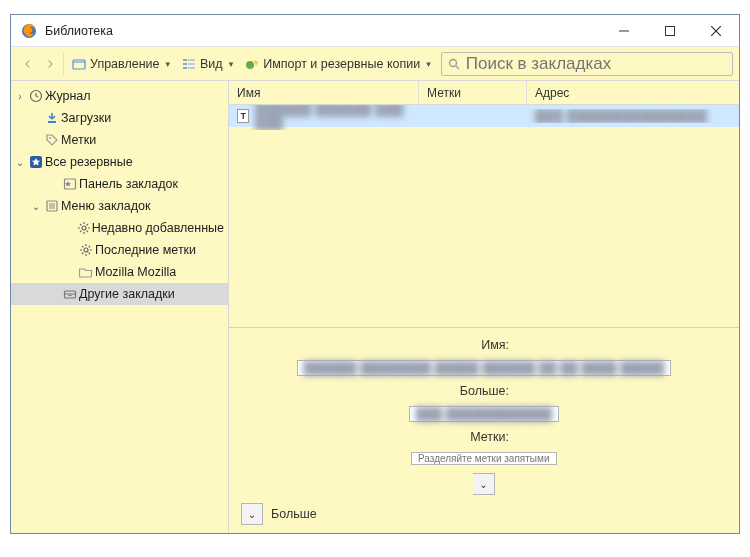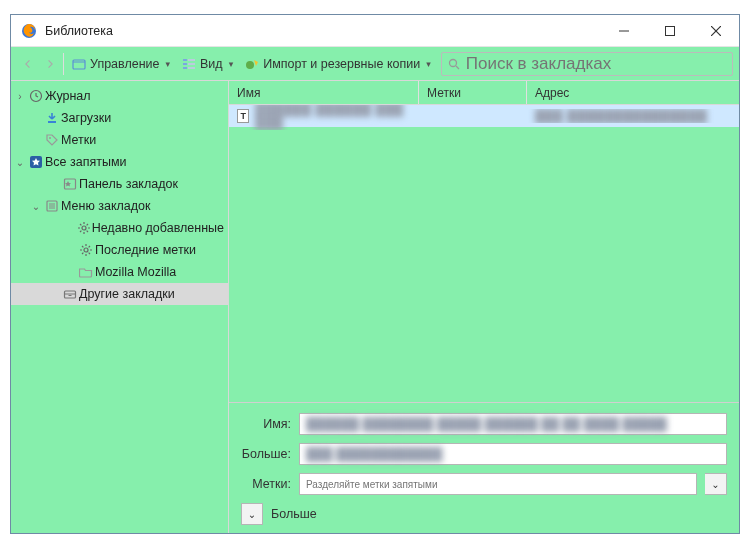--- a/index.html
+++ b/index.html
@@ -1,17 +1,17 @@
 <!DOCTYPE html>
 <html><head>
 <meta charset="utf-8">
 <style>
   * { box-sizing: border-box; margin: 0; padding: 0; font-family: "Segoe UI", Tahoma, sans-serif; }
   body { background: #fff; width: 750px; height: 557px; overflow: hidden; }
-  .outer { border: 1px solid #6f8aa5; width: 730px; height: 520px; margin: 14px 10px; background: #86efac; display: flex; flex-direction: column; }
+  .outer { border: 1px solid #6f8aa5; width: 730px; height: 520px; margin: 14px 10px; background: #fef9c3; display: flex; flex-direction: column; }
 
   
   .titlebar { height: 32px; background: #fff; display: flex; align-items: center; padding-left: 10px; border-bottom: 1px solid #e5e5e5; }
   .titlebar .app-icon { width: 16px; height: 16px; margin-right: 8px; display:flex; align-items:center; justify-content:center;}
   .titlebar .title { font-size: 12.5px; color: #222; flex: 1; }
   .winbtns { display: flex; height: 100%; }
   .winbtn { width: 46px; display: flex; align-items: center; justify-content: center; color:#444;}
 
   
   .toolbar { height: 34px; display: flex; align-items: center; padding: 0 6px; gap: 0; border-bottom: 1px solid #d8d8d8; font-size: 12.5px; color:#333;justify-content:space-between;}
@@ -48,21 +48,21 @@
   .listrow.sel { background:#cfe8ff;}
   .cell { padding:0 8px; overflow:hidden;}
   .cell.name { width:190px; display:flex; align-items:center; gap:6px;}
   .cell.tags { width:108px;}
   .cell.addr { flex:1;}
   .blur { filter: blur(3px); color:#9aa2b2; letter-spacing:0.5px;}
   .text-icon { width:14px; height:14px; border:1px solid #999; font-size:9px; font-weight:bold; display:flex; align-items:center; justify-content:center; background:#fff; color:#333;}
 
   
   .details { border-top:1px solid #d0d0d0; padding:10px 12px 8px; font-size:12.5px; color:#333;}
-  .drow { display:flex; align-items:center; margin-bottom:8px; gap:8px;}
+  .drow { display:flex; align-items:center; margin-bottom:8px; gap:8px;flex-direction:column;}
   .dlabel { width:50px; text-align:right;}
   .dfield { flex:1; height:22px; border:1px solid #b5b5b5; background:#fff; padding:0 6px; display:flex; align-items:center;}
   .dfield.blurred span { filter:blur(3px); color:#9aa2b2;}
   .combo-btn { width:22px; height:22px; border:1px solid #b5b5b5; border-left:none; display:flex; align-items:center; justify-content:center; background:#f3f3f3; font-size:10px;}
   .more { display:flex; align-items:center; gap:8px; margin-top:4px;}
   .more-btn { width:22px; height:22px; border:1px solid #b5b5b5; display:flex; align-items:center; justify-content:center; background:#f3f3f3; font-size:10px;}
 
   
   svg { display:block; }
 </style>
@@ -190,21 +190,21 @@
         <span>Метки</span>
       </div>
       <div class="tree-row indent0">
         <span class="twist">⌄</span>
         <span class="ticon">
             <svg width="14" height="14" viewBox="0 0 14 14">
               <rect x="1" y="1" width="12" height="12" rx="2" fill="#2b5fa4"></rect>
               <path d="M7 3l1.2 2.5 2.8.3-2 2 0.5 2.7L7 9.2 4.5 10.5 5 7.8 3 5.8l2.8-.3z" fill="#fff"></path>
             </svg>
           </span>
-        <span>Все запятыми</span>
+        <span>Все резервные</span>
       </div>
       <div class="tree-row indent2">
         <span class="tw-empty"></span>
         <span class="ticon">
             <svg width="14" height="14" viewBox="0 0 14 14">
               <rect x="1.5" y="2" width="11" height="10" rx="1" fill="none" stroke="#888" stroke-width="1.2"></rect>
               <path d="M5 4l1 2 2 .2-1.5 1.4.4 2L5 8.6 3.1 9.6l.4-2L2 6.2 4 6z" fill="#888"></path>
             </svg>
           </span>
         <span>Панель закладок</span>

